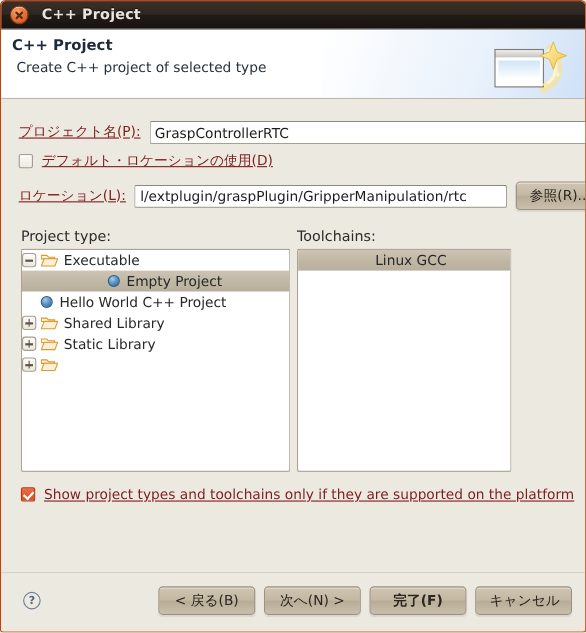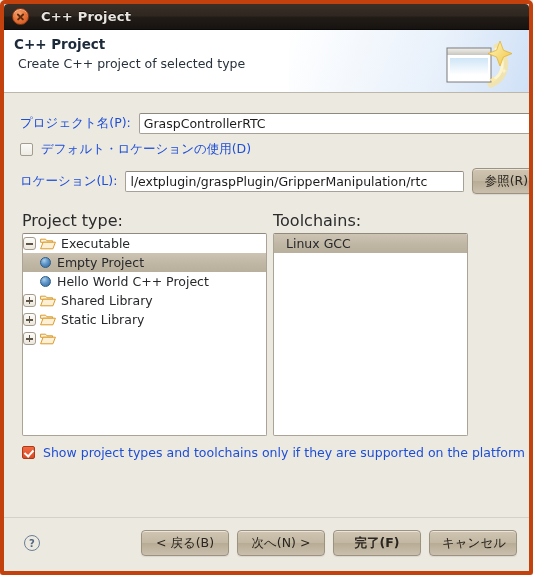--- a/index.html
+++ b/index.html
@@ -6,21 +6,21 @@
   body{
     width:533px;height:575px;overflow:hidden;
     font-family:"DejaVu Sans","Liberation Sans",sans-serif;
     font-size:12px;color:#2b2b2b;
     background:#ece9e1;
   }
   .window{
     position:relative;width:533px;height:575px;
     background:#ece9e1;
     box-sizing:border-box;
-    border:4px solid #c2410c;
+    border:1px solid #c2410c;
     border-radius:5px 5px 3px 3px;
     overflow:hidden;
   }
   
   .titlebar{
     height:26px;
     background:linear-gradient(to bottom,#3b3027 0%,#2e2620 48%,#221c17 52%,#171310 100%);
     border-radius:4px 4px 0 0;
     display:flex;align-items:center;
     padding-left:8px;
@@ -67,21 +67,21 @@
   .banner-icon{
     position:absolute;right:14px;top:7px;width:76px;height:52px;
   }
   
   .content{
     position:absolute;left:0;right:0;top:89px;bottom:0;
     background:#ece9e1;
   }
   .row{display:flex;align-items:center;}
   .field-row{padding:0 16px;}
-  .lbl{font-size:12.5px;color:#1d4ed8;white-space:nowrap;}
+  .lbl{font-size:12.5px;color:#7f1d1d;white-space:nowrap;text-decoration:underline;}
   input.txt{
     font-family:"DejaVu Sans","Liberation Sans",sans-serif;
     font-size:12.5px;color:#1c1c1c;
     background:#ffffff;
     border:1px solid #a6a096;
     border-top-color:#8e887e;
     border-radius:2px;
     height:21px;padding:0 4px;box-sizing:border-box;
     outline:none;
   }
@@ -103,35 +103,36 @@
   .btn{
     font-family:"DejaVu Sans","Liberation Sans",sans-serif;
     font-size:12.5px;color:#2a2520;
     background:linear-gradient(to bottom,#cfc5b2 0%,#c3b8a3 48%,#b8ac95 52%,#c9bfad 100%);
     border:1px solid #9d9180;
     border-radius:4px;
     box-shadow:inset 0 1px 0 rgba(255,255,255,.55),0 1px 1px rgba(0,0,0,.08);
     height:26px;padding:0 12px;cursor:pointer;
     white-space:nowrap;
   }
-  .panel-label{font-size:16px;color:#2b2b2b;margin-bottom:3px;}
+  .panel-label{font-size:13px;color:#2b2b2b;margin-bottom:3px;}
   .listbox{
     background:#ffffff;
     border:1px solid #aaa396;
     border-top-color:#908a7e;
     border-radius:2px;
     overflow:hidden;
     box-sizing:border-box;
   }
   .tree-row{
     display:flex;align-items:center;height:19px;padding-left:0;
     font-size:12.5px;color:#26282b;white-space:nowrap;
   }
   .tree-row.sel{
     background:linear-gradient(to bottom,#cdc4b4 0%,#c0b6a4 55%,#b9af9d 100%);
+    justify-content:center;
   }
   .expander{
     width:13px;height:13px;box-sizing:border-box;
     border:1px solid #a49c8f;border-radius:3px;
     background:linear-gradient(to bottom,#fdfcf9,#ece7dc);
     position:relative;flex:0 0 auto;margin-right:4px;
   }
   .expander::before{
     content:"";position:absolute;left:2px;top:5px;width:7px;height:1.5px;background:#5c5548;
   }

